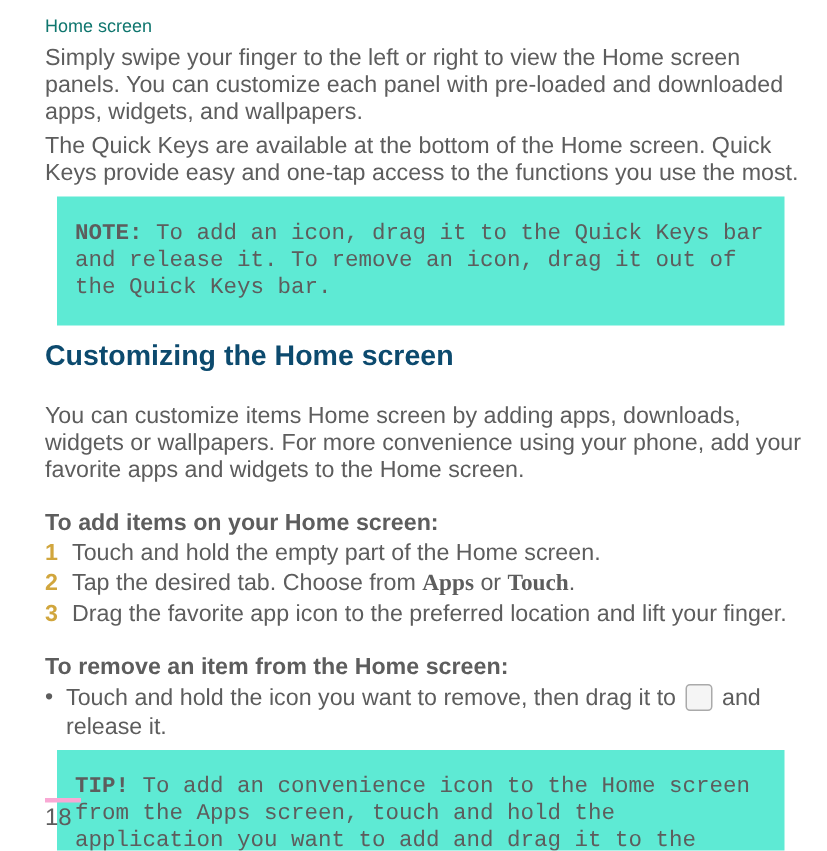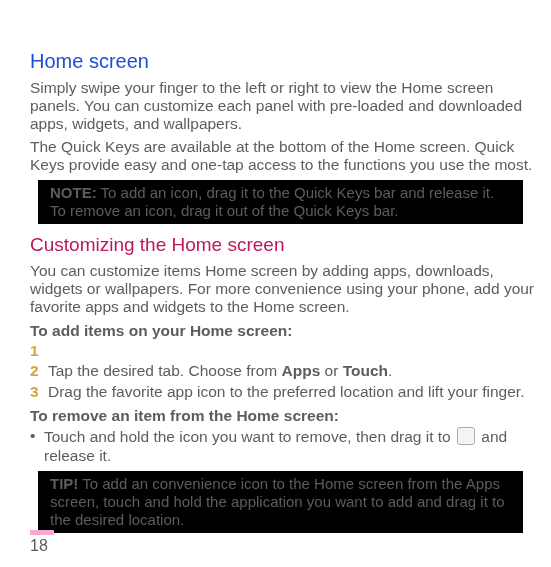--- a/index.html
+++ b/index.html
@@ -7,56 +7,56 @@
     width: 551px;
     height: 567px;
     font-family: Arial, Helvetica, sans-serif;
     color: #5a5a5a;
     background: #ffffff;
     padding: 10px 10px 10px 30px;
     position: relative;
     overflow: hidden;
   }
   .h-red {
-    color: #1d4ed8;
-    font-size: 20px;
+    color: #0f766e;
+    font-size: 12px;
     font-weight: 400;
     margin-bottom: 6px;
     font-stretch: condensed;
-    margin-top: 40px;
   }
   .h-grey {
-    color: #be185d;
+    color: #0c4a6e;
     font-size: 19px;
-    font-weight: 400;
-    margin: 10px 0 6px 0;
+    font-weight: 700;
+    margin: 10px 0 20px 0;
     font-stretch: condensed;
   }
   .para {
     font-size: 15.5px;
     line-height: 1.15;
     margin-bottom: 6px;
     color: #5d5d5d;
     font-stretch: condensed;
   }
   .sub-head {
     font-size: 15.5px;
     font-weight: bold;
     color: #5d5d5d;
-    margin: 6px 0 2px 0;
+    margin: 17px 0 2px 0;
     font-stretch: condensed;
   }
   .note-box, .tip-box {
-    background: #000000;
-    padding: 4px 12px;
+    background: #5eead4;
+    padding: 16px 12px;
     margin: 6px 18px 8px 8px;
     font-size: 15px;
     line-height: 1.2;
     color: #5d5d5d;
     font-stretch: condensed;
+    font-family: Liberation Mono, monospace;
   }
   .note-label, .tip-label {
     font-weight: bold;
   }
   .list-item {
     font-size: 15.5px;
     line-height: 1.2;
     color: #5d5d5d;
     margin-bottom: 2px;
     display: flex;
@@ -65,39 +65,39 @@
   .list-num {
     color: #d1a63d;
     font-weight: bold;
     width: 18px;
     flex-shrink: 0;
   }
   .bullet {
     width: 14px;
     flex-shrink: 0;
   }
-  .bold-inline { font-weight: bold; }
+  .bold-inline { font-weight: bold; font-family: Liberation Serif, serif; }
   .icon-placeholder {
     display: inline-block;
     width: 18px;
     height: 18px;
     border: 1px solid #aaa;
     border-radius: 3px;
     vertical-align: text-bottom;
     margin: 0 2px;
     position: relative;
     background: #f5f5f5;
   }
   .page-num {
     position: absolute;
     bottom: 12px;
     left: 30px;
     font-size: 16px;
     color: #5d5d5d;
-    border-top: 5px solid #f9a8d4;
+    border-top: 3px solid #f9a8d4;
     padding-top: 2px;
     width: 24px;
   }
 </style>
 </head>
 <body>
 
 <h2 class="h-red">Home screen</h2>
 
 <p class="para">Simply swipe your finger to the left or right to view the Home screen panels. You can customize each panel with pre-loaded and downloaded apps, widgets, and wallpapers.</p>
@@ -108,20 +108,21 @@
 </div>
 
 <h3 class="h-grey">Customizing the Home screen</h3>
 
 <p class="para">You can customize items Home screen by adding apps, downloads, widgets or wallpapers. For more convenience using your phone, add your favorite apps and widgets to the Home screen.</p>
 
 <div class="sub-head">To add items on your Home screen:</div>
 
 <div class="list-item">
   <span class="list-num">1</span>
+  <span>Touch and hold the empty part of the Home screen.</span>
 </div>
 
 <div class="list-item">
   <span class="list-num">2</span>
   <span>
     <span>Tap the desired tab. Choose from </span><span class="bold-inline">Apps</span><span> or </span><span class="bold-inline">Touch</span><span>.</span>
   </span>
 </div>
 
 <div class="list-item">

